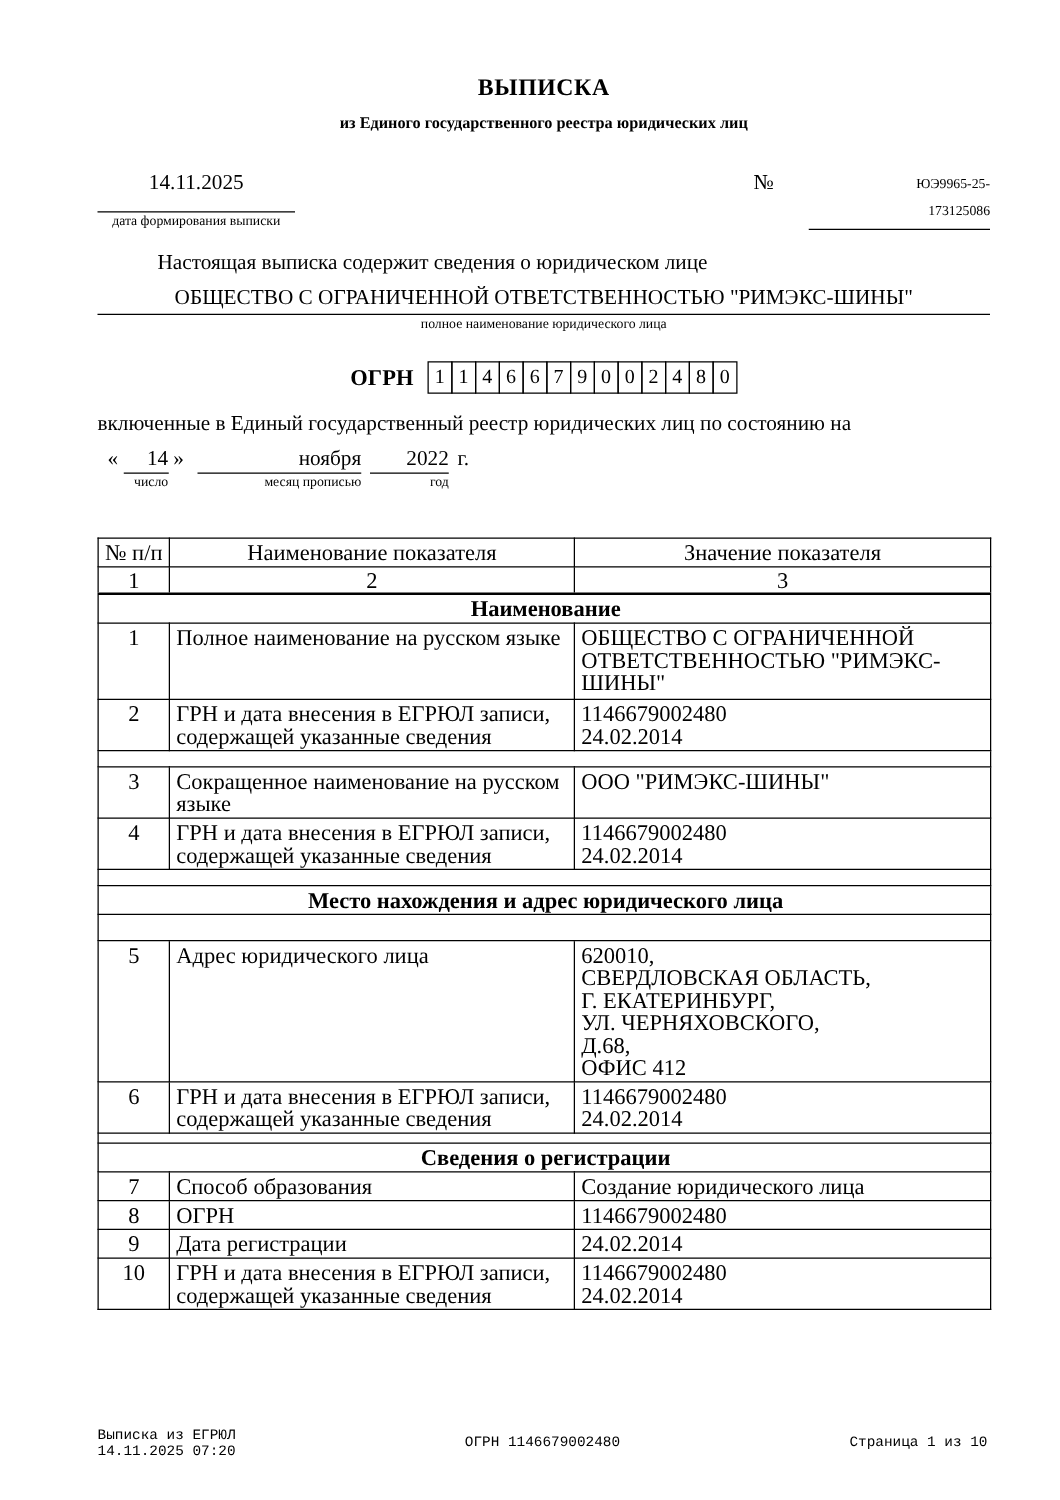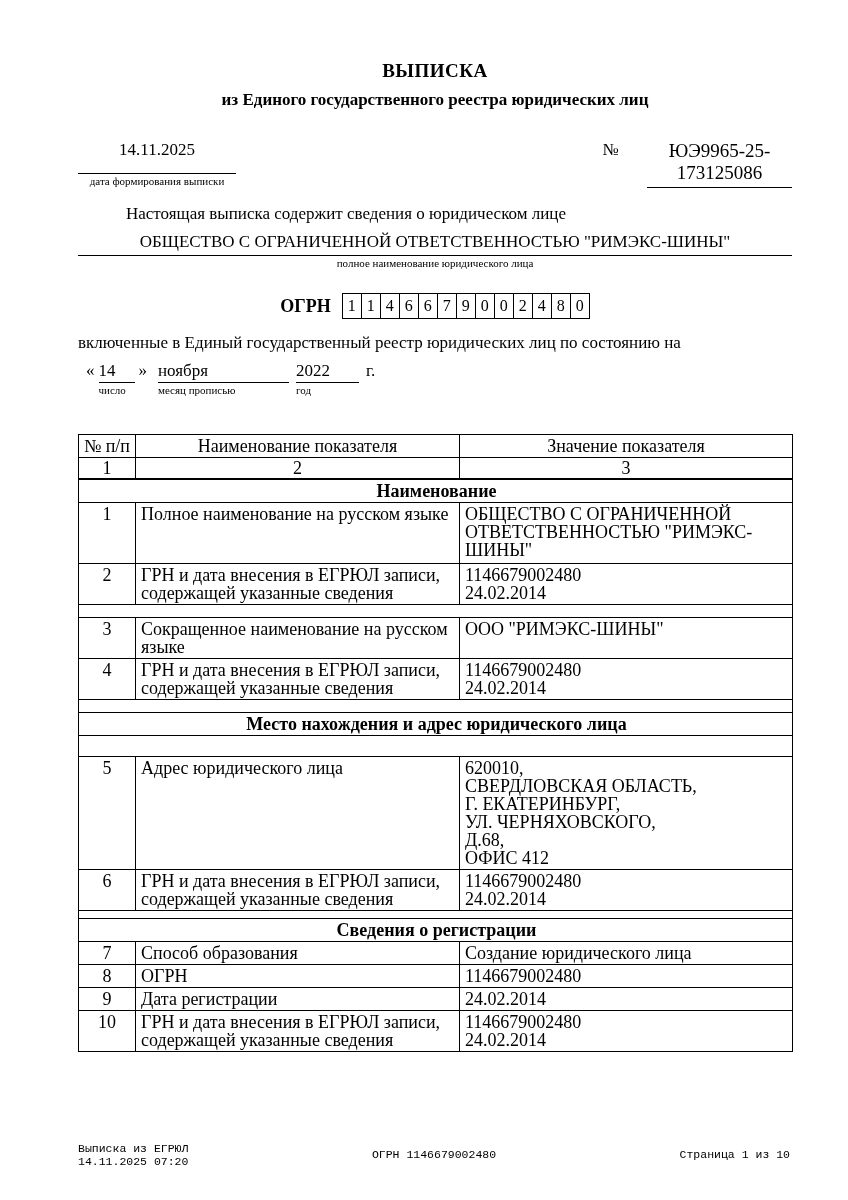--- a/index.html
+++ b/index.html
@@ -3,47 +3,47 @@
 <meta charset="utf-8">
 <style>
   html, body { margin:0; padding:0; background:#ffffff; }
   body {
     width:848px; height:1200px; position:relative; overflow:hidden;
     color:#000; font-family:"Liberation Serif", serif;
   }
   .page { position:absolute; inset:0; padding:0 56px 0 78px; box-sizing:border-box; }
 
   .title { text-align:center; font-weight:bold; font-size:19px; letter-spacing:0.5px; margin-top:60px; }
-  .subtitle { text-align:center; font-weight:bold; font-size:17px; margin-top:8px; }
+  .subtitle { text-align:center; font-weight:bold; font-size:13px; margin-top:8px; }
 
   .meta { display:flex; justify-content:space-between; align-items:flex-start; margin-top:30px; }
   .date-field { width:158px; text-align:center; }
   .date-field .val { font-size:17px; line-height:20px; padding-bottom:13px; border-bottom:1px solid #000; }
   .cap { font-size:11px; line-height:13px; padding-top:1px; }
   .num-group { display:flex; align-items:flex-start; }
   .num-sign { font-size:17px; line-height:20px; margin-right:28px; }
   .num-field { width:145px; text-align:center; }
-  .num-field .val { font-size:19px; line-height:22px; white-space:pre-line; padding-bottom:3px; border-bottom:1px solid #000; }
+  .num-field .val { font-size:11px; line-height:22px; white-space:pre-line; padding-bottom:3px; border-bottom:1px solid #000;text-align:right; }
 
   .intro { font-size:17px; line-height:20px; margin-top:16px;margin-left:48px; }
   .company { text-align:center; font-size:17px; line-height:20px; margin-top:8px; padding-bottom:3px; border-bottom:1px solid #000; }
   .company-cap { text-align:center; font-size:11px; line-height:13px; padding-top:1px; }
 
   .ogrn-row { display:flex; justify-content:center; align-items:center; margin-top:23px; }
   .ogrn-label { font-weight:bold; font-size:18px; margin-right:11px; }
   .ogrn-boxes { display:flex; }
   .ogrn-box {
     width:18px; height:24px; border:1px solid #000; margin-left:-1px;
     display:flex; align-items:center; justify-content:center; font-size:16px;
   }
   .ogrn-box:first-child { margin-left:0; }
 
   .asof-line { font-size:17px; line-height:20px; margin-top:14px; }
   .date-words { display:flex; align-items:flex-start; margin-top:8px; font-size:17px; line-height:20px; margin-left:4px; }
-  .fld { text-align:left; }
+  .fld { text-align:right; }
   .fld .val { border-bottom:1px solid #000; padding-bottom:1px; }
   .fld-day { width:36px; }
   .fld-month { width:131px; margin-left:7px; }
   .fld-year { width:63px; margin-left:7px; }
   .quote { padding:0 4px; }
   .g-suffix { margin-left:7px; }
 
   table.doc-table { border-collapse:collapse; table-layout:fixed; width:714px; margin-top:37px; }
   .doc-table td {
     border:1px solid #000; vertical-align:top;

